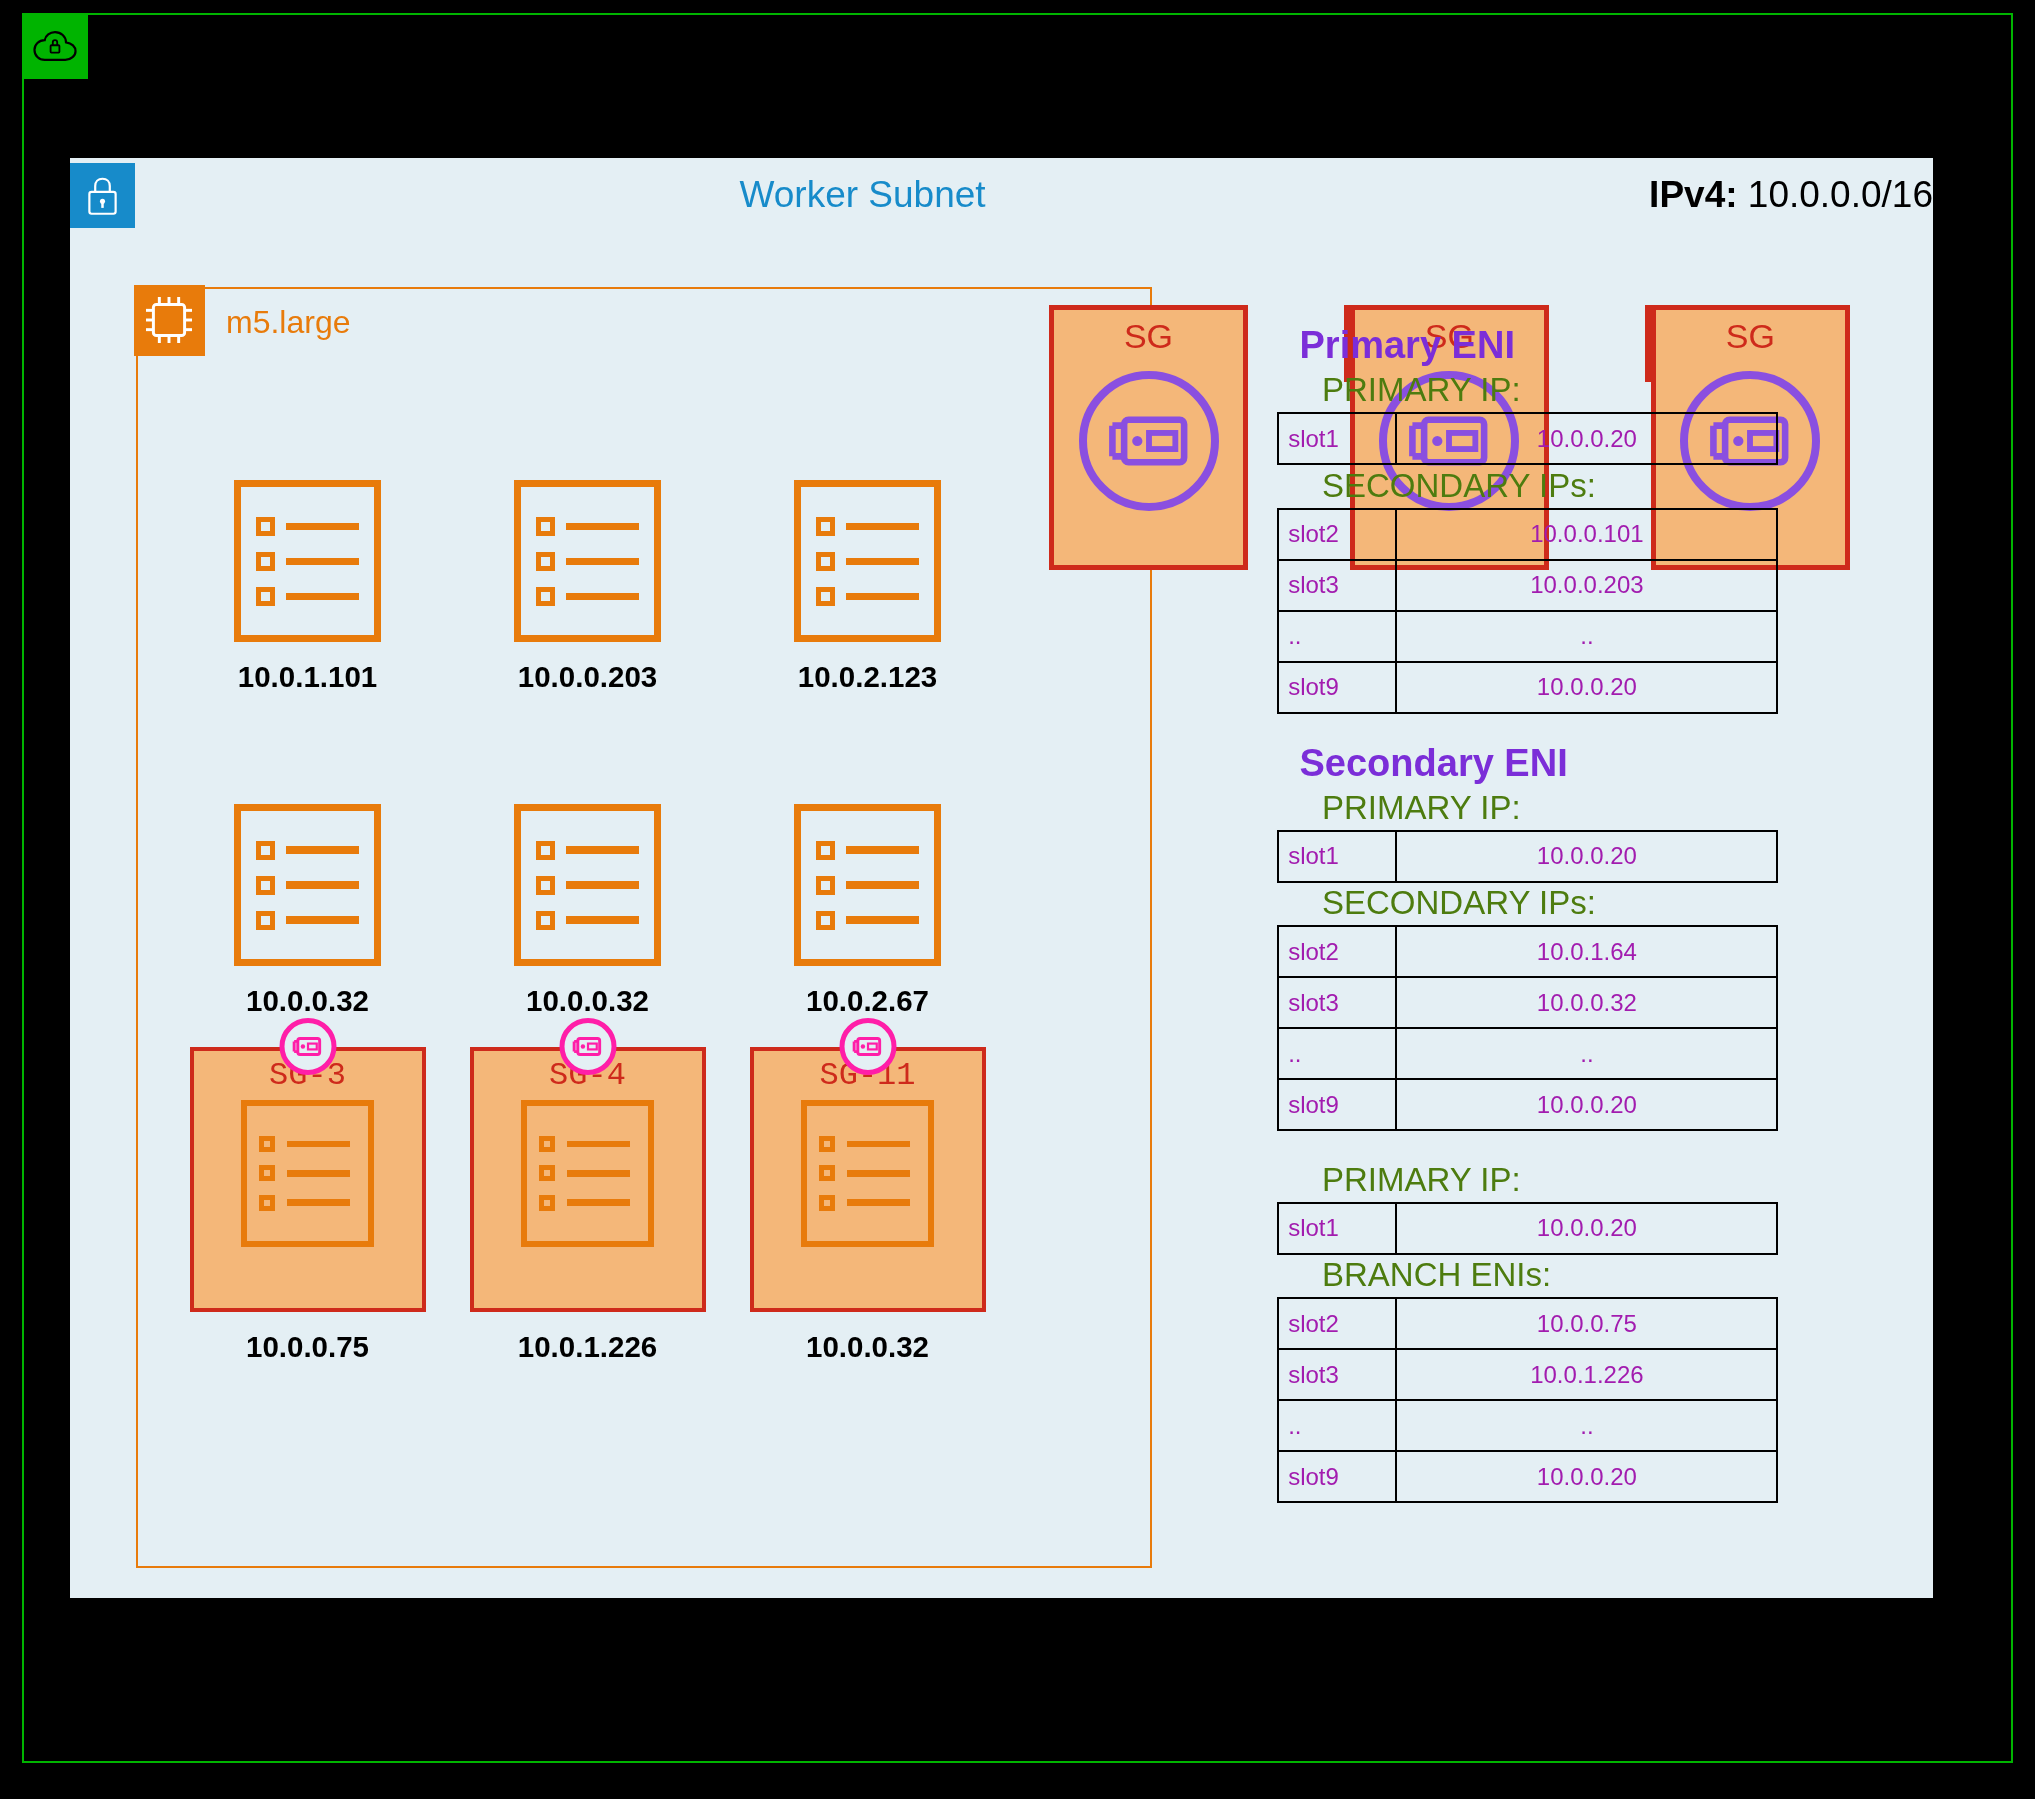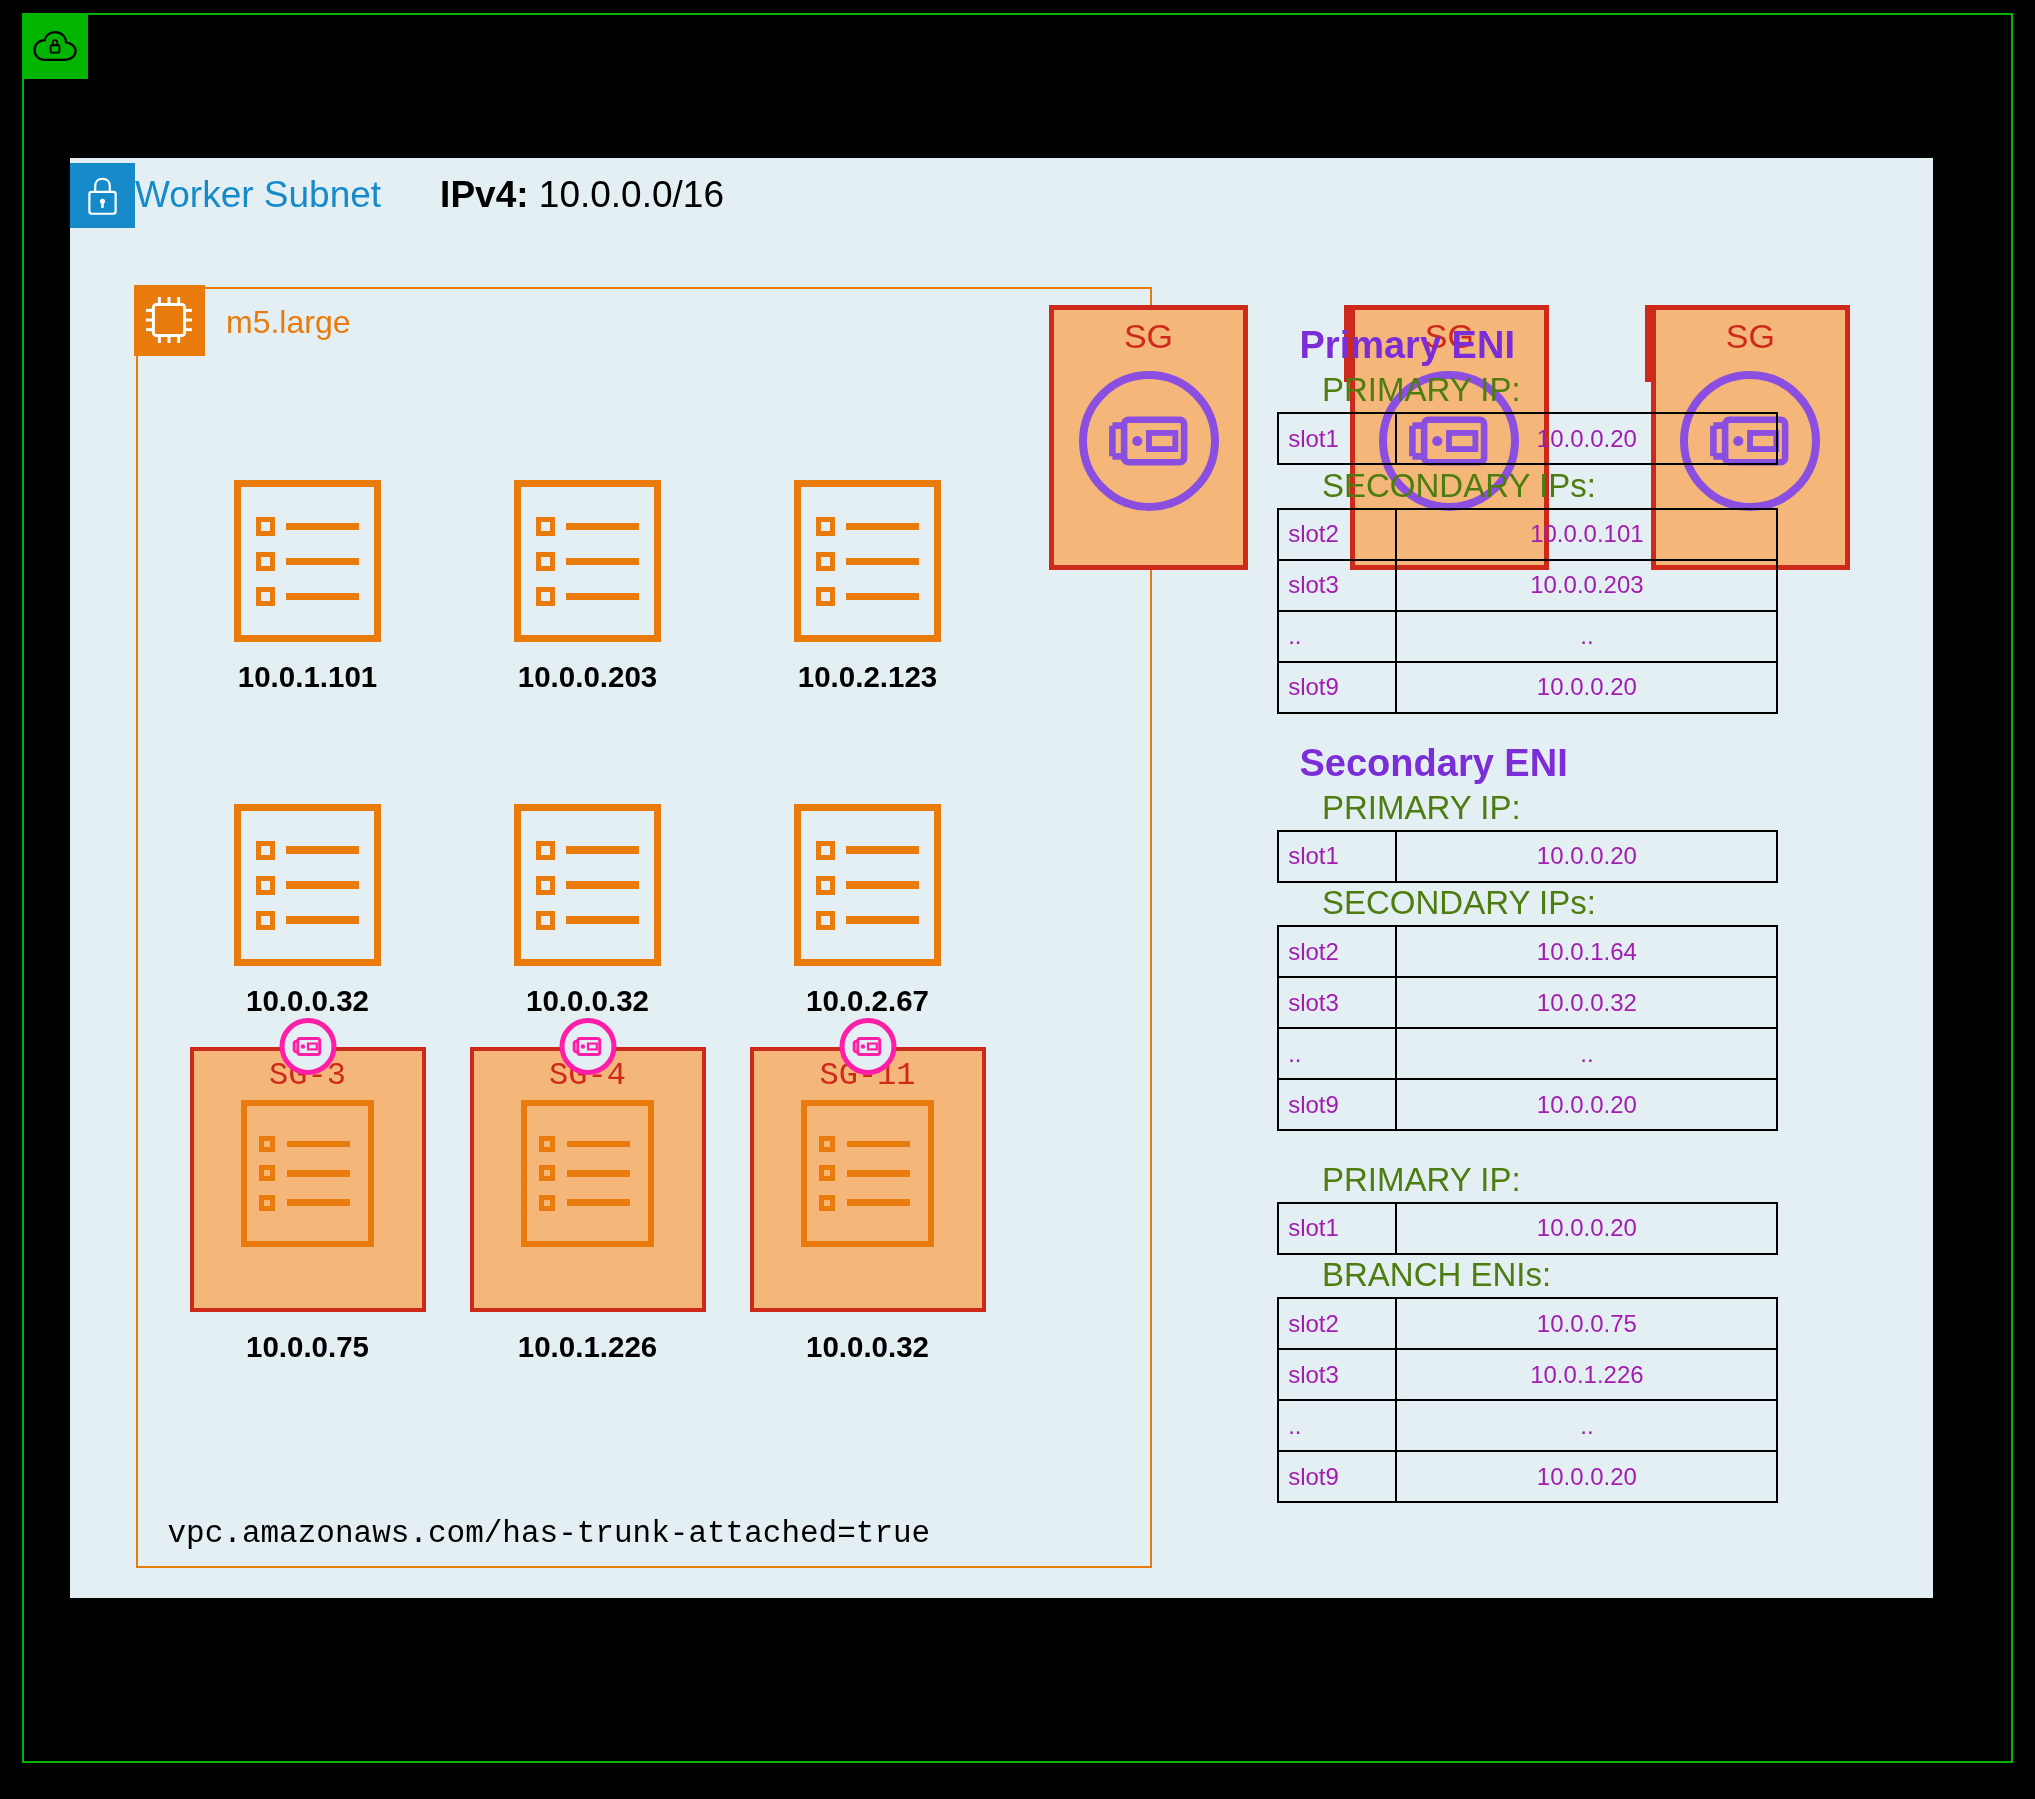--- a/index.html
+++ b/index.html
@@ -23,22 +23,23 @@
     background: #00b400;
     display: flex; align-items: center; justify-content: center;
   }
   .subnet-box {
     position: absolute;
     top: 158px; left: 70px;
     width: 1863px; height: 1440px;
     background: #e4eff4;
   }
   .subnet-header {
-    display: flex; align-items: center; 
+    display: flex; align-items: center; gap: 22px;
     height: 74px;
+    justify-content: space-between;
   }
   .subnet-badge {
     width: 65px; height: 65px;
     background: #178bca;
     display: flex; align-items: center; justify-content: center;
   }
   .subnet-title {
     color: #178bca; font-size: 37px;
   }
   .subnet-ipv4 {
@@ -392,21 +393,20 @@
             <div class="row">
                 <div class="sq"></div>
                 <div class="ln"></div>
               </div>
           </div>
         </div>
         <div class="pod-ip">10.0.0.32</div>
       </div>
     </div>
 
-    <div class="footer-line">vpc.amazonaws.com/has-trunk-attached=true</div>
   </div>
 
   <div class="eni-stack">
     <div class="eni-card">
       <div class="eni-sg-label">SG</div>
       <div class="eni-circle">
         <svg width="88" height="60" viewBox="0 0 120 82">
             <rect x="26" y="12" width="82" height="58" rx="6" fill="none" stroke="#8a4fe0" stroke-width="9"></rect>
             <circle cx="44" cy="41" r="7" fill="#8a4fe0"></circle>
             <rect x="60" y="30" width="36" height="22" fill="none" stroke="#8a4fe0" stroke-width="8"></rect>

